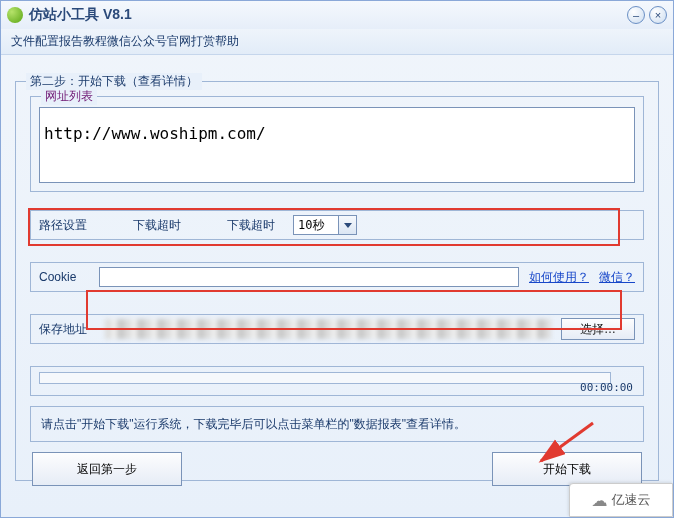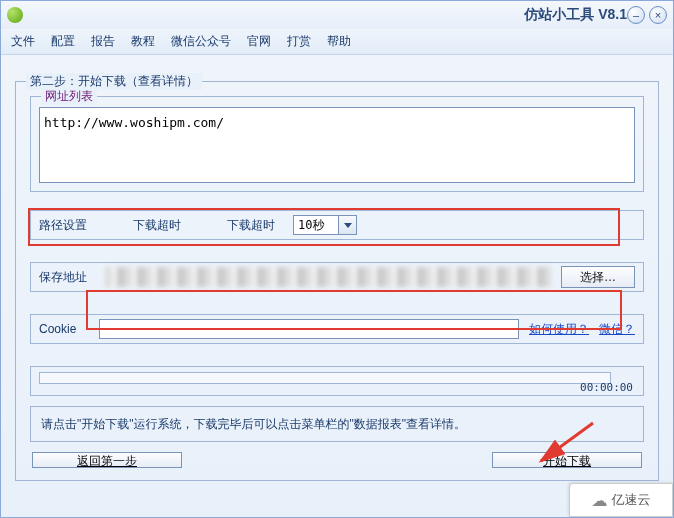--- a/index.html
+++ b/index.html
@@ -18,21 +18,20 @@
   background: linear-gradient(to bottom, #f0f5fb 0%, #e8f0fa 100%);
   border: 1px solid #8aa8d8;
   position: relative;
 }
 .titlebar {
   height: 28px;
   display: flex;
   align-items: center;
   padding: 0 6px;
   background: linear-gradient(to bottom, #f4f8fd, #e6eef9);
-  text-align: right;
 }
 .app-icon {
   width: 16px; height: 16px;
   border-radius: 50%;
   background: radial-gradient(circle at 30% 30%, #b6e36a, #5aa514);
   margin-right: 6px;
 }
 .title-text {
   font-size: 14px;
   color: #2b4a7a;
@@ -46,21 +45,20 @@
   border: 1px solid #6a8fc4;
   background: radial-gradient(circle at 35% 30%, #fff, #cbdcf0);
   display: flex; align-items: center; justify-content: center;
   font-size: 11px; color: #2b4a7a; cursor: pointer;
 }
 .menubar {
   height: 26px;
   display: flex;
   align-items: center;
   padding: 0 10px;
-  gap: 16px;
   background: linear-gradient(to bottom, #eef4fb, #e2ecf8);
   border-bottom: 1px solid #c5d6ec;
 }
 .menu-item {
   color: #1a3a6b;
   cursor: pointer;
   font-size: 12px;
 }
 .step-group {
   position: absolute;
@@ -88,23 +86,23 @@
   top: -9px; left: 10px;
   background: #e8f0fa;
   padding: 0 4px;
   color: #701a75;
 }
 .url-textarea {
   position: absolute;
   left: 8px; right: 8px; top: 10px; bottom: 8px;
   border: 1px solid #7a93b8;
   background: #fff;
-  padding: 7px 4px;
+  padding: 16px 4px;
   font-family: SimSun, monospace;
-  font-size: 13px;
+  font-size: 16px;
   resize: none;
   color: #000;
 }
 .redbox {
   border: 2px solid #e13a30;
   position: absolute;
 }
 .row {
   border: 1px solid #9fb6d6;
   height: 30px;
@@ -186,26 +184,25 @@
   padding: 0 10px;
   color: #1a3a6b;
   margin-bottom: 10px;
 }
 .bottom-buttons {
   display: flex;
   justify-content: space-between;
   padding: 0 2px;
 }
 .big-btn {
-  width: 150px; height: 16px;
+  width: 150px; height: 34px;
   border: 1px solid #7a93b8;
   background: linear-gradient(to bottom, #fdfdfe, #e6ecf6);
   cursor: pointer;
   font-size: 12px;
-  text-decoration: underline;
 }
 .arrow-annotation {
   position: absolute;
   right: 70px; bottom: 48px;
   pointer-events: none;
 }
 .watermark {
   position: absolute;
   right: 0; bottom: 0;
   width: 104px; height: 34px;
@@ -261,30 +258,30 @@
       <span style="width:18px"></span>
       <span class="row-label">下载超时</span>
       <div class="combo">
         <span class="combo-text" style="min-width:44px">10秒</span>
         <span class="combo-arrow"></span>
       </div>
     </div>
     <div class="redbox" style="left:12px; top:126px; width:592px; height:38px;"></div>
 
     <div class="row">
-      <span class="row-label">保存地址</span>
-      <div class="blurred"></div>
-      <button class="btn">选择…</button>
-    </div>
-
-    <div class="row">
       <span class="row-label" style="min-width:50px">Cookie</span>
       <input class="text-input" value="" style="">
       <span class="link">如何使用？</span>
       <span class="link">微信？</span>
+    </div>
+
+    <div class="row">
+      <span class="row-label">保存地址</span>
+      <div class="blurred"></div>
+      <button class="btn">选择…</button>
     </div>
     <div class="redbox" style="left:70px; top:208px; width:536px; height:40px;"></div>
 
     <div class="progress-row">
       <div class="progress-bar"></div>
       <div class="progress-time">00:00:00</div>
     </div>
 
     <div class="hint-row">
       <span>请点击"开始下载"运行系统，下载完毕后可以点击菜单栏的"数据报表"查看详情。</span>

